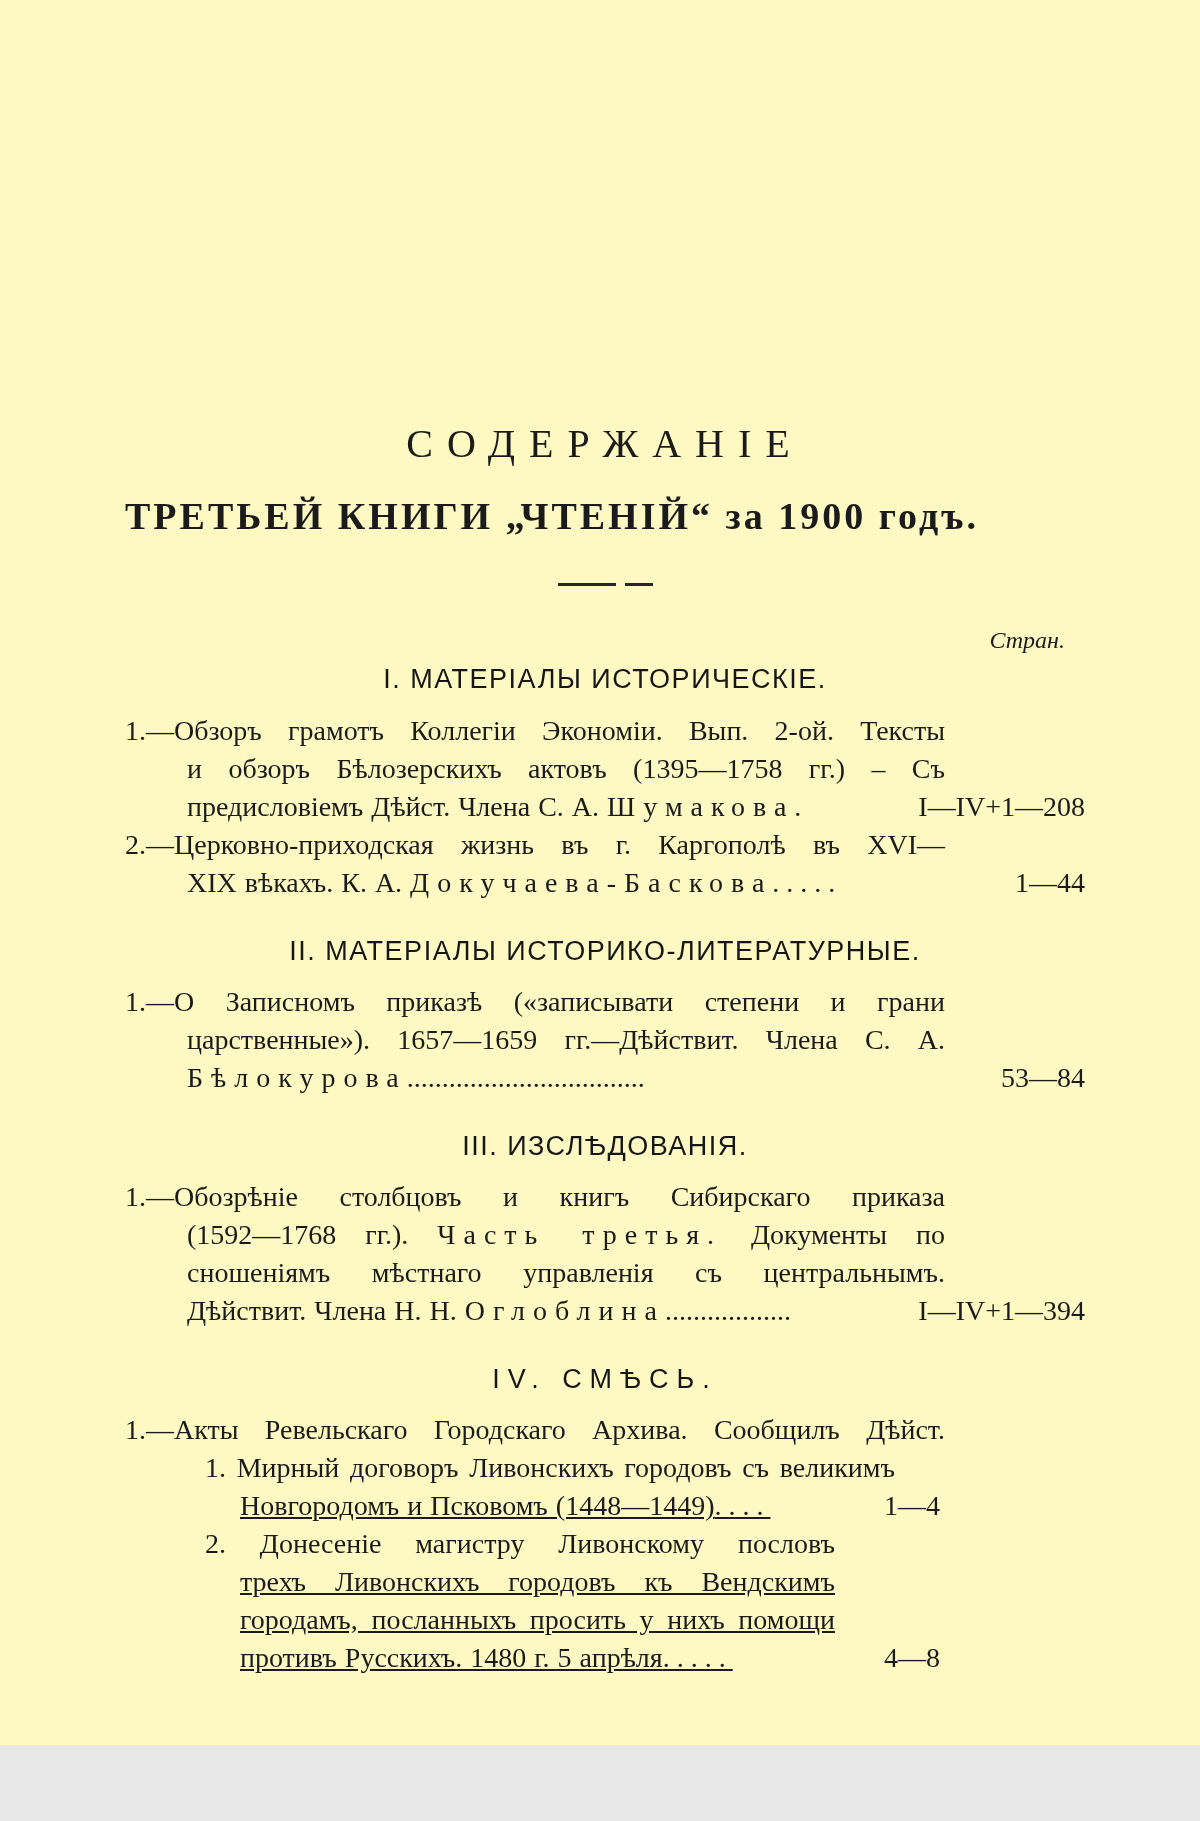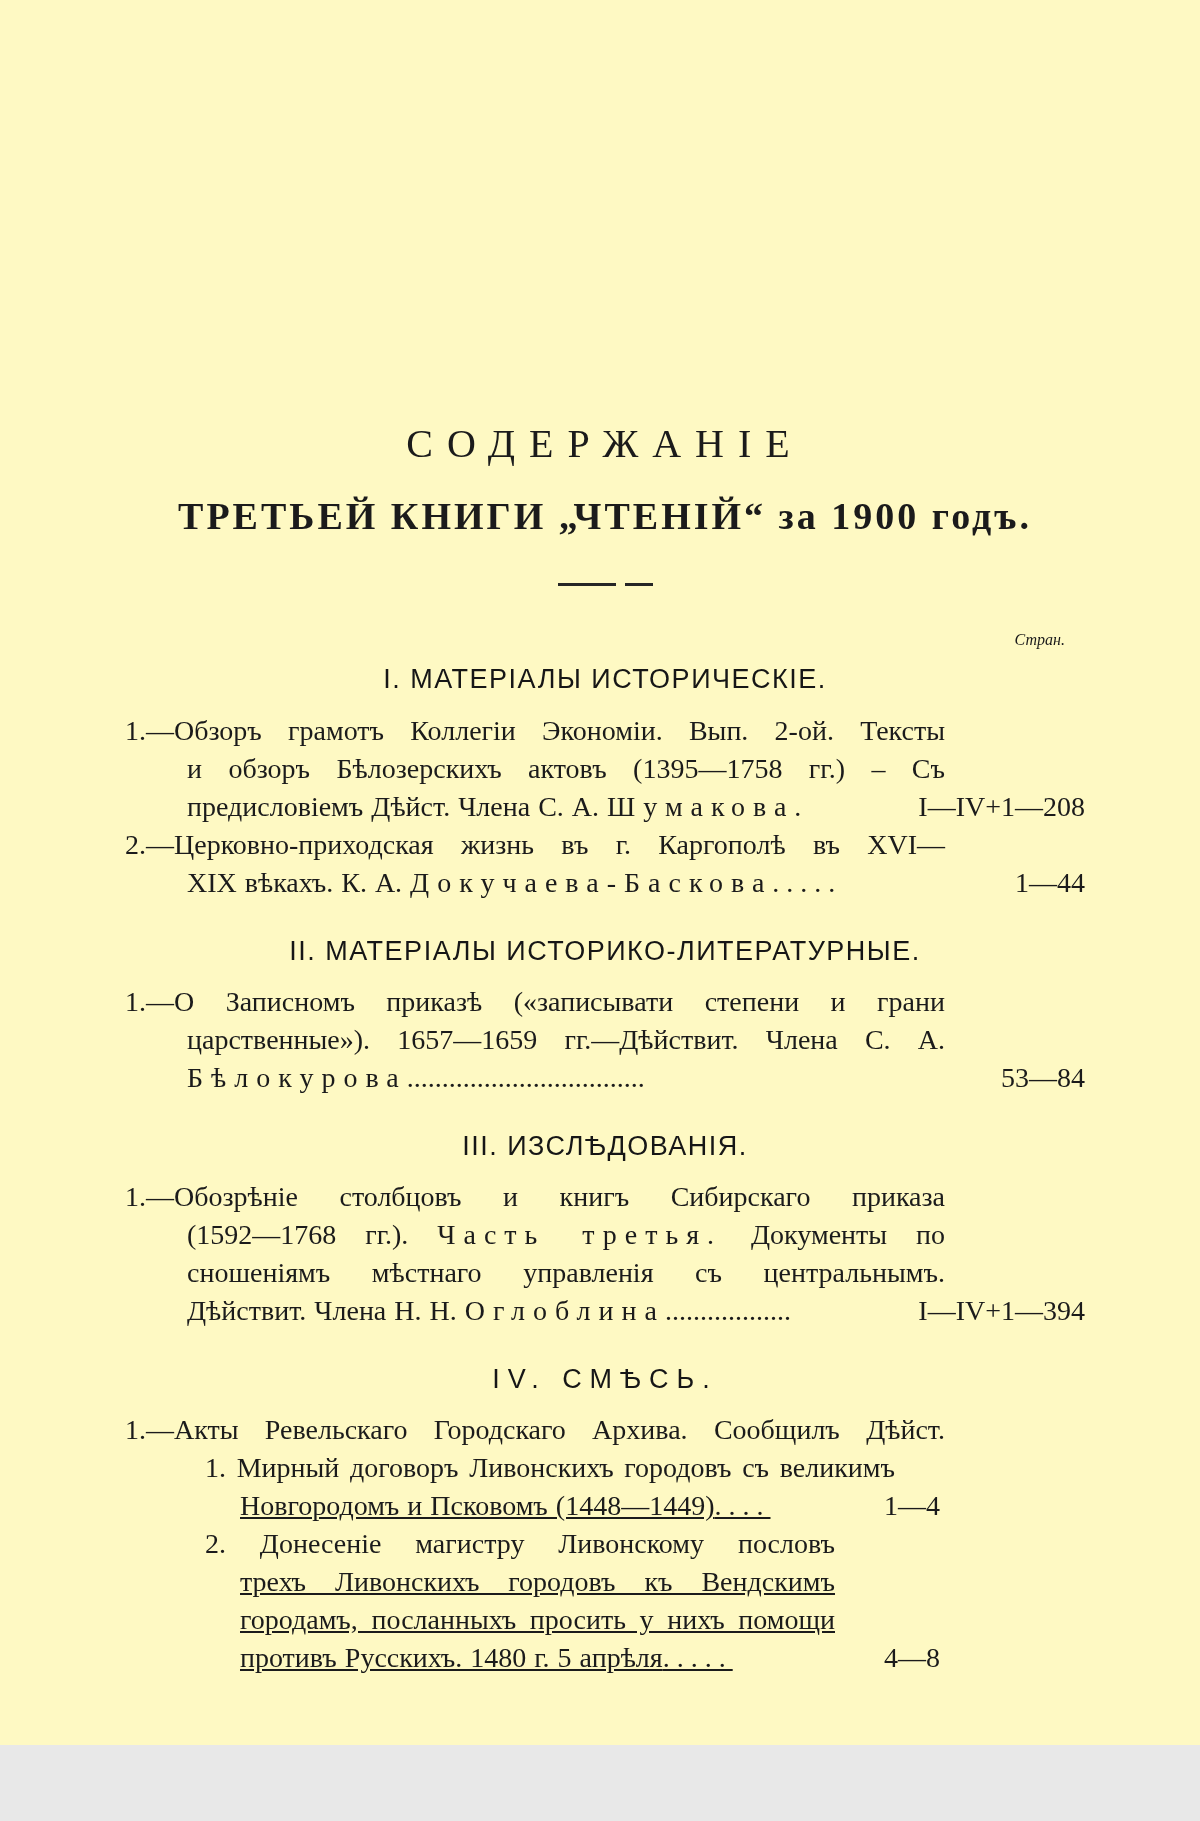--- a/index.html
+++ b/index.html
@@ -27,37 +27,37 @@
     letter-spacing: 14px;
     text-align: center;
     white-space: nowrap;
   }
   .subtitle {
     margin-top: 26px;
     font-size: 38px;
     font-weight: bold;
     line-height: 44px;
     letter-spacing: 3px;
-    text-align: center;
+    text-align: left;
     white-space: nowrap;
   }
   .divider {
     margin-top: 44px;
     display: flex;
     justify-content: center;
     align-items: center;
     gap: 9px;
     height: 4px;
   }
   .divider .bar { display: inline-block; height: 3px; background: #262626; }
   .divider .bar.long { width: 58px; }
   .divider .bar.short { width: 28px; }
   .stran {
     margin-top: 39px;
-    font-size: 16px;
+    font-size: 24px;
     font-style: italic;
     line-height: 30px;
     text-align: right;
     padding-right: 20px;
   }
   .sec-heading {
     font-family: "Liberation Sans", sans-serif;
     font-weight: normal;
     font-size: 27px;
     line-height: 34px;

